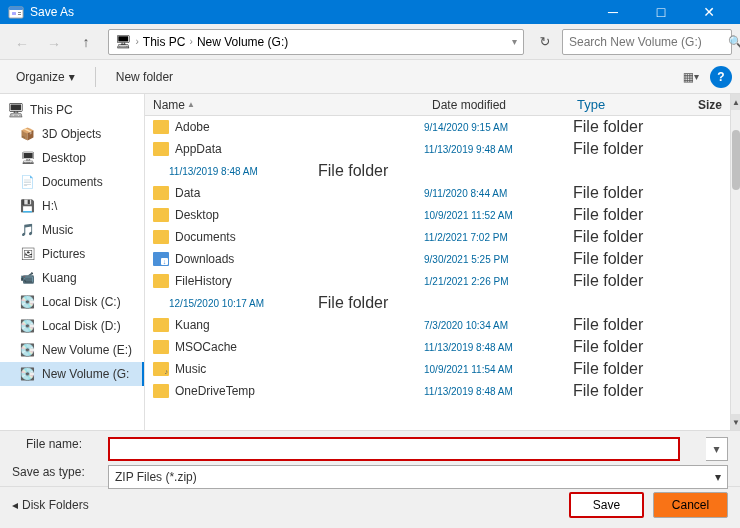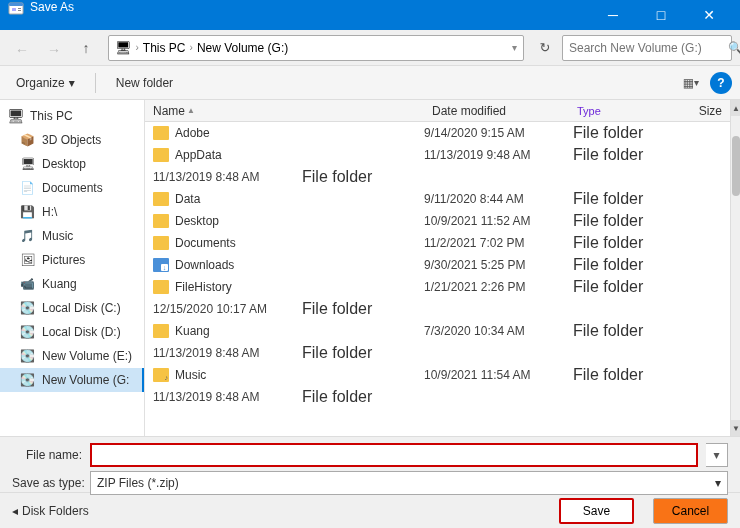--- a/index.html
+++ b/index.html
@@ -1,23 +1,23 @@
 <!DOCTYPE html>
 <html><head>
   <meta charset="utf-8">
   <style>
     * { box-sizing: border-box; margin: 0; padding: 0; font-family: 'Segoe UI', Arial, sans-serif; font-size: 12px; }
     body { width: 740px; height: 528px; overflow: hidden; background: #f0f0f0; }
 
     .title-bar {
       background: #0078d7;
       color: white;
-      height: 30px;
-      display: flex;
-      align-items: flex-start;
+      height: 24px;
+      display: flex;
+      align-items: center;
       padding: 0 8px;
       user-select: none;
     }
     .title-bar-icon { width: 16px; height: 16px; margin-right: 6px; }
     .title-bar-title { flex: 1; font-size: 12px; }
     .title-bar-controls { display: flex; gap: 2px; }
     .title-bar-btn {
       width: 46px; height: 30px;
       border: none; background: transparent; color: white;
       font-size: 14px; cursor: pointer; display: flex; align-items: center; justify-content: center;
@@ -137,55 +137,55 @@
       display: flex;
       background: #f5f5f5;
       border-bottom: 1px solid #ddd;
       padding: 0 8px;
       height: 22px;
       align-items: center;
       flex-shrink: 0;
     }
     .file-col-name { flex: 1; font-size: 12px; color: #333; cursor: pointer; display: flex; align-items: center; gap: 2px; }
     .file-col-date { width: 145px; font-size: 12px; color: #333; cursor: pointer; }
-    .file-col-type { width: 90px; font-size: 11px; color: #6d28d9; cursor: pointer; }
-    .file-col-size { width: 55px; font-size: 12px; color: #333; cursor: pointer; text-align: right; }
+    .file-col-type { width: 90px; font-size: 13px; color: #0369a1; cursor: pointer; }
+    .file-col-size { width: 55px; font-size: 12px; color: #333; cursor: pointer; text-align: right; font-weight: bold; }
 
     .file-list {
       flex: 1;
       overflow-y: auto;
       overflow-x: hidden;
     }
     .file-row {
       display: flex;
       align-items: center;
       padding: 2px 8px;
       height: 22px;
       cursor: pointer;
       gap: 4px;
     }
     .file-name { flex: 1; display: flex; align-items: center; gap: 6px; font-size: 12px; color: #333; overflow: hidden; white-space: nowrap; text-overflow: ellipsis; }
-    .file-date { width: 145px; font-size: 12px; color: #404040; white-space: nowrap; }
+    .file-date { width: 145px; font-size: 10px; color: #0369a1; white-space: nowrap; margin-left: 16px; }
     .file-type { width: 90px; font-size: 16px; color: #333; }
     .file-size { width: 55px; font-size: 12px; color: #333; text-align: right; }
     .folder-icon { width: 16px; height: 14px; background: #f6c344; border-radius: 1px; position: relative; flex-shrink: 0; }
     .folder-icon::before { content: ''; position: absolute; top: -3px; left: 0; width: 7px; height: 3px; background: #f6c344; border-radius: 1px 1px 0 0; }
     .folder-icon-dl { position: relative; flex-shrink: 0; width: 16px; height: 14px; }
 
     .bottom-bar {
       background: #f0f0f0;
       border-top: 1px solid #ddd;
       padding: 6px 12px;
       display: flex;
       flex-direction: column;
       gap: 4px;
       height: 56px;
     }
     .input-row {
-      display: flex; align-items: center; gap: 8px;
+      display: flex; align-items: flex-start; gap: 26px;
     }
     .input-label { font-size: 12px; color: #333; white-space: nowrap; width: 70px; text-align: right; }
     .file-input {
       flex: 1; height: 24px;
       border: 1px solid #aaa; background: white;
       padding: 0 6px; font-size: 12px; outline: none;
     }
     .dropdown-arrow-btn {
       width: 22px; height: 24px;
       border: 1px solid #aaa; border-left: none;
@@ -206,21 +206,21 @@
       height: 36px;
       display: flex; align-items: center;
       padding: 0 12px;
       gap: 6px;
     }
     .hide-folders-btn {
       display: flex; align-items: center; gap: 4px;
       border: none; background: transparent; cursor: pointer;
       font-size: 12px; color: #333;
     }
-    .action-right { margin-left: auto; display: flex; gap: 19px; border-radius: 9px; }
+    .action-right { margin-left: auto; display: flex; gap: 9px; border-radius: 9px; }
     .save-btn {
       width: 75px; height: 26px;
       background: white; border: 2px solid #e00;
       cursor: pointer; font-size: 12px; border-radius: 2px;
     }
     .cancel-btn {
       width: 75px; height: 26px;
       background: #f97316; border: 1px solid #aaa;
       cursor: pointer; font-size: 12px; border-radius: 2px;
     }
@@ -455,37 +455,45 @@
         <div class="file-row">
     <div class="file-name">
       <div class="folder-icon"></div>
       <span>Kuang</span>
     </div>
     <div class="file-date">7/3/2020 10:34 AM</div>
     <div class="file-type">File folder</div>
     <div class="file-size"></div>
   </div>
         <div class="file-row">
+    <div class="file-name">
+      <div class="folder-icon"></div>
+      <span>MSOCache</span>
+    </div>
     <div class="file-date">11/13/2019 8:48 AM</div>
     <div class="file-type">File folder</div>
     <div class="file-size"></div>
   </div>
         <div class="file-row">
     <div class="file-name">
       <div style="width:16px;height:14px;background:#f6c344;border-radius:1px;position:relative;flex-shrink:0;">
 
       <div style="position:absolute;bottom:1px;right:1px;font-size:7px;color:#666;">♪</div>
     </div>
       <span>Music</span>
     </div>
     <div class="file-date">10/9/2021 11:54 AM</div>
     <div class="file-type">File folder</div>
     <div class="file-size"></div>
   </div>
         <div class="file-row">
+    <div class="file-name">
+      <div class="folder-icon"></div>
+      <span>OneDriveTemp</span>
+    </div>
     <div class="file-date">11/13/2019 8:48 AM</div>
     <div class="file-type">File folder</div>
     <div class="file-size"></div>
   </div>
       </div>
   </div>
 
   <div class="scrollbar-v" style="display:flex;flex-direction:column;">
     <div class="scroll-arrow">▲</div>
     <div style="flex:1;position:relative;">

